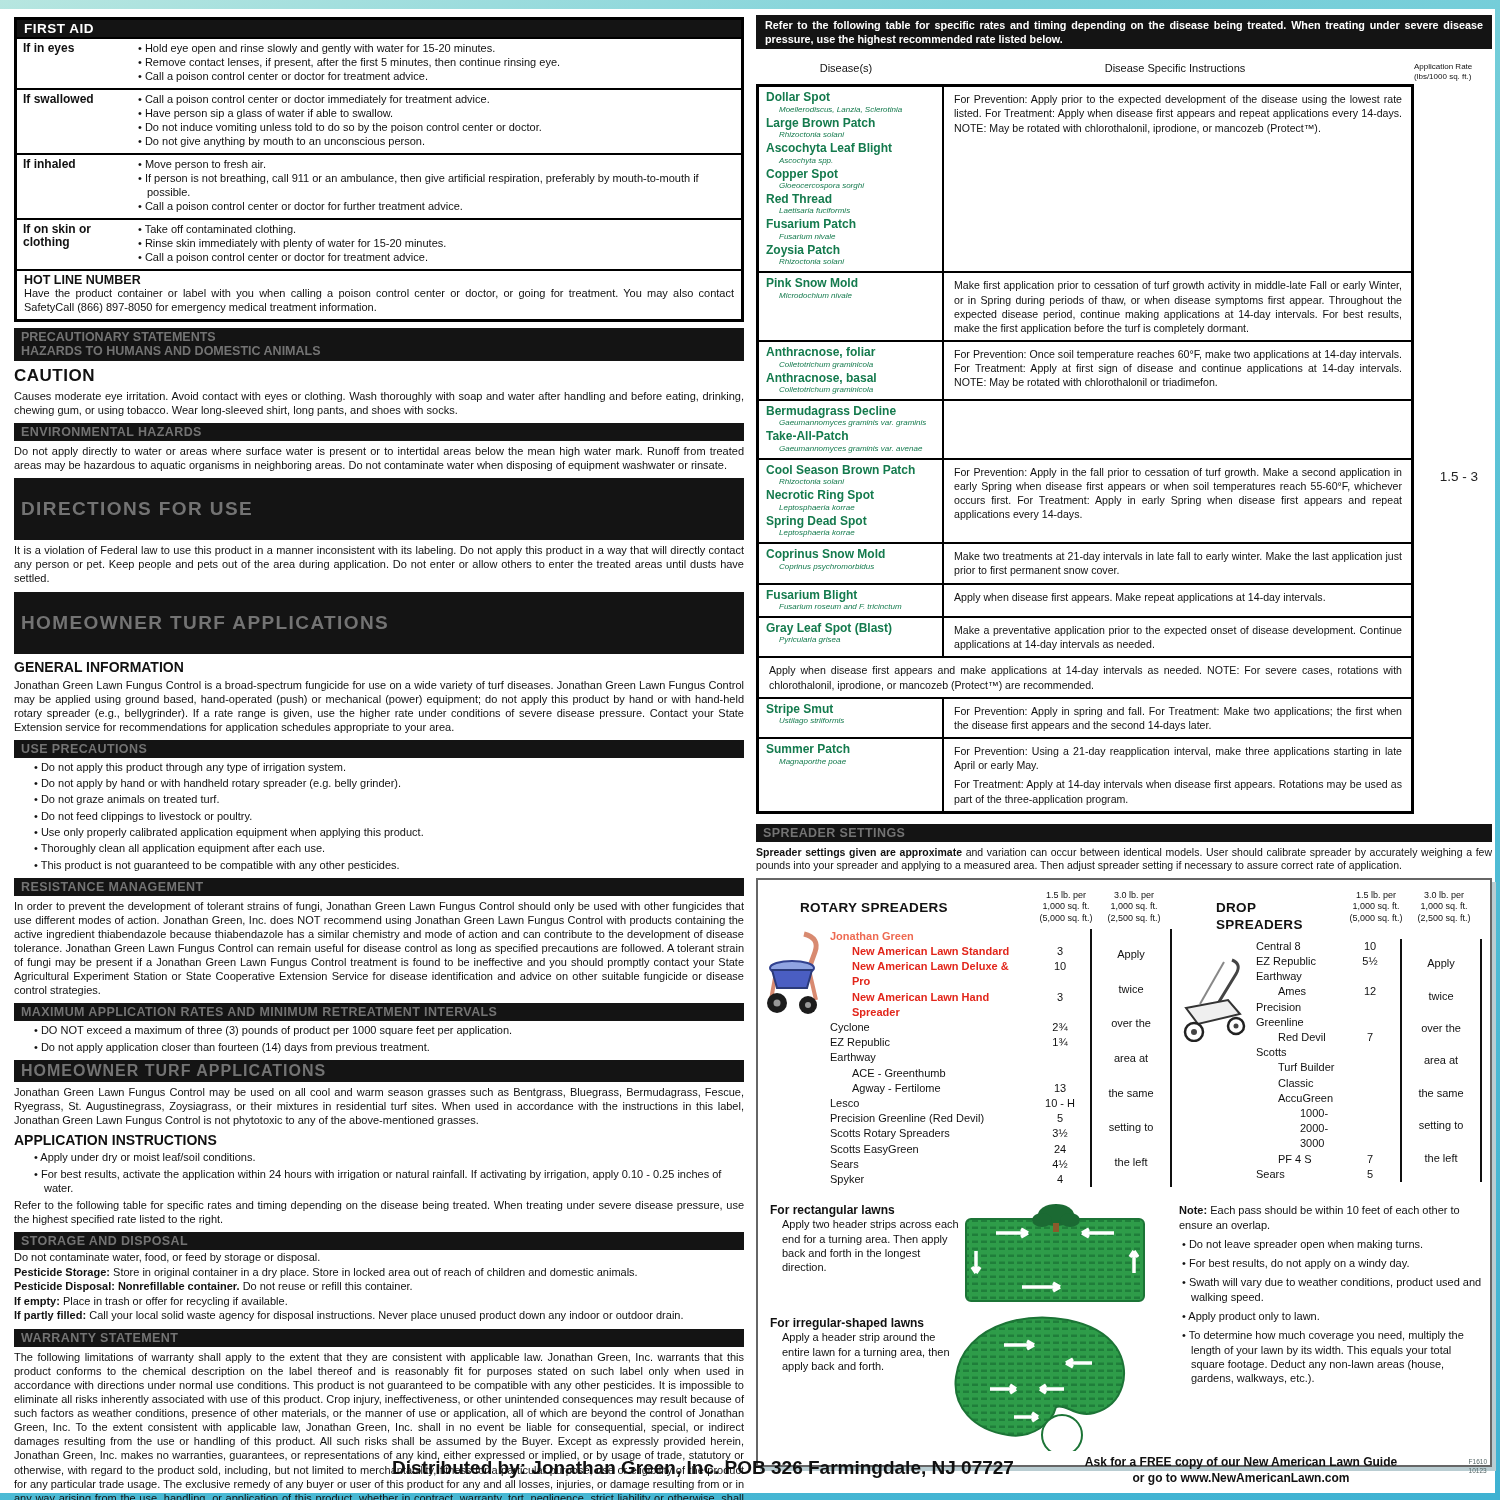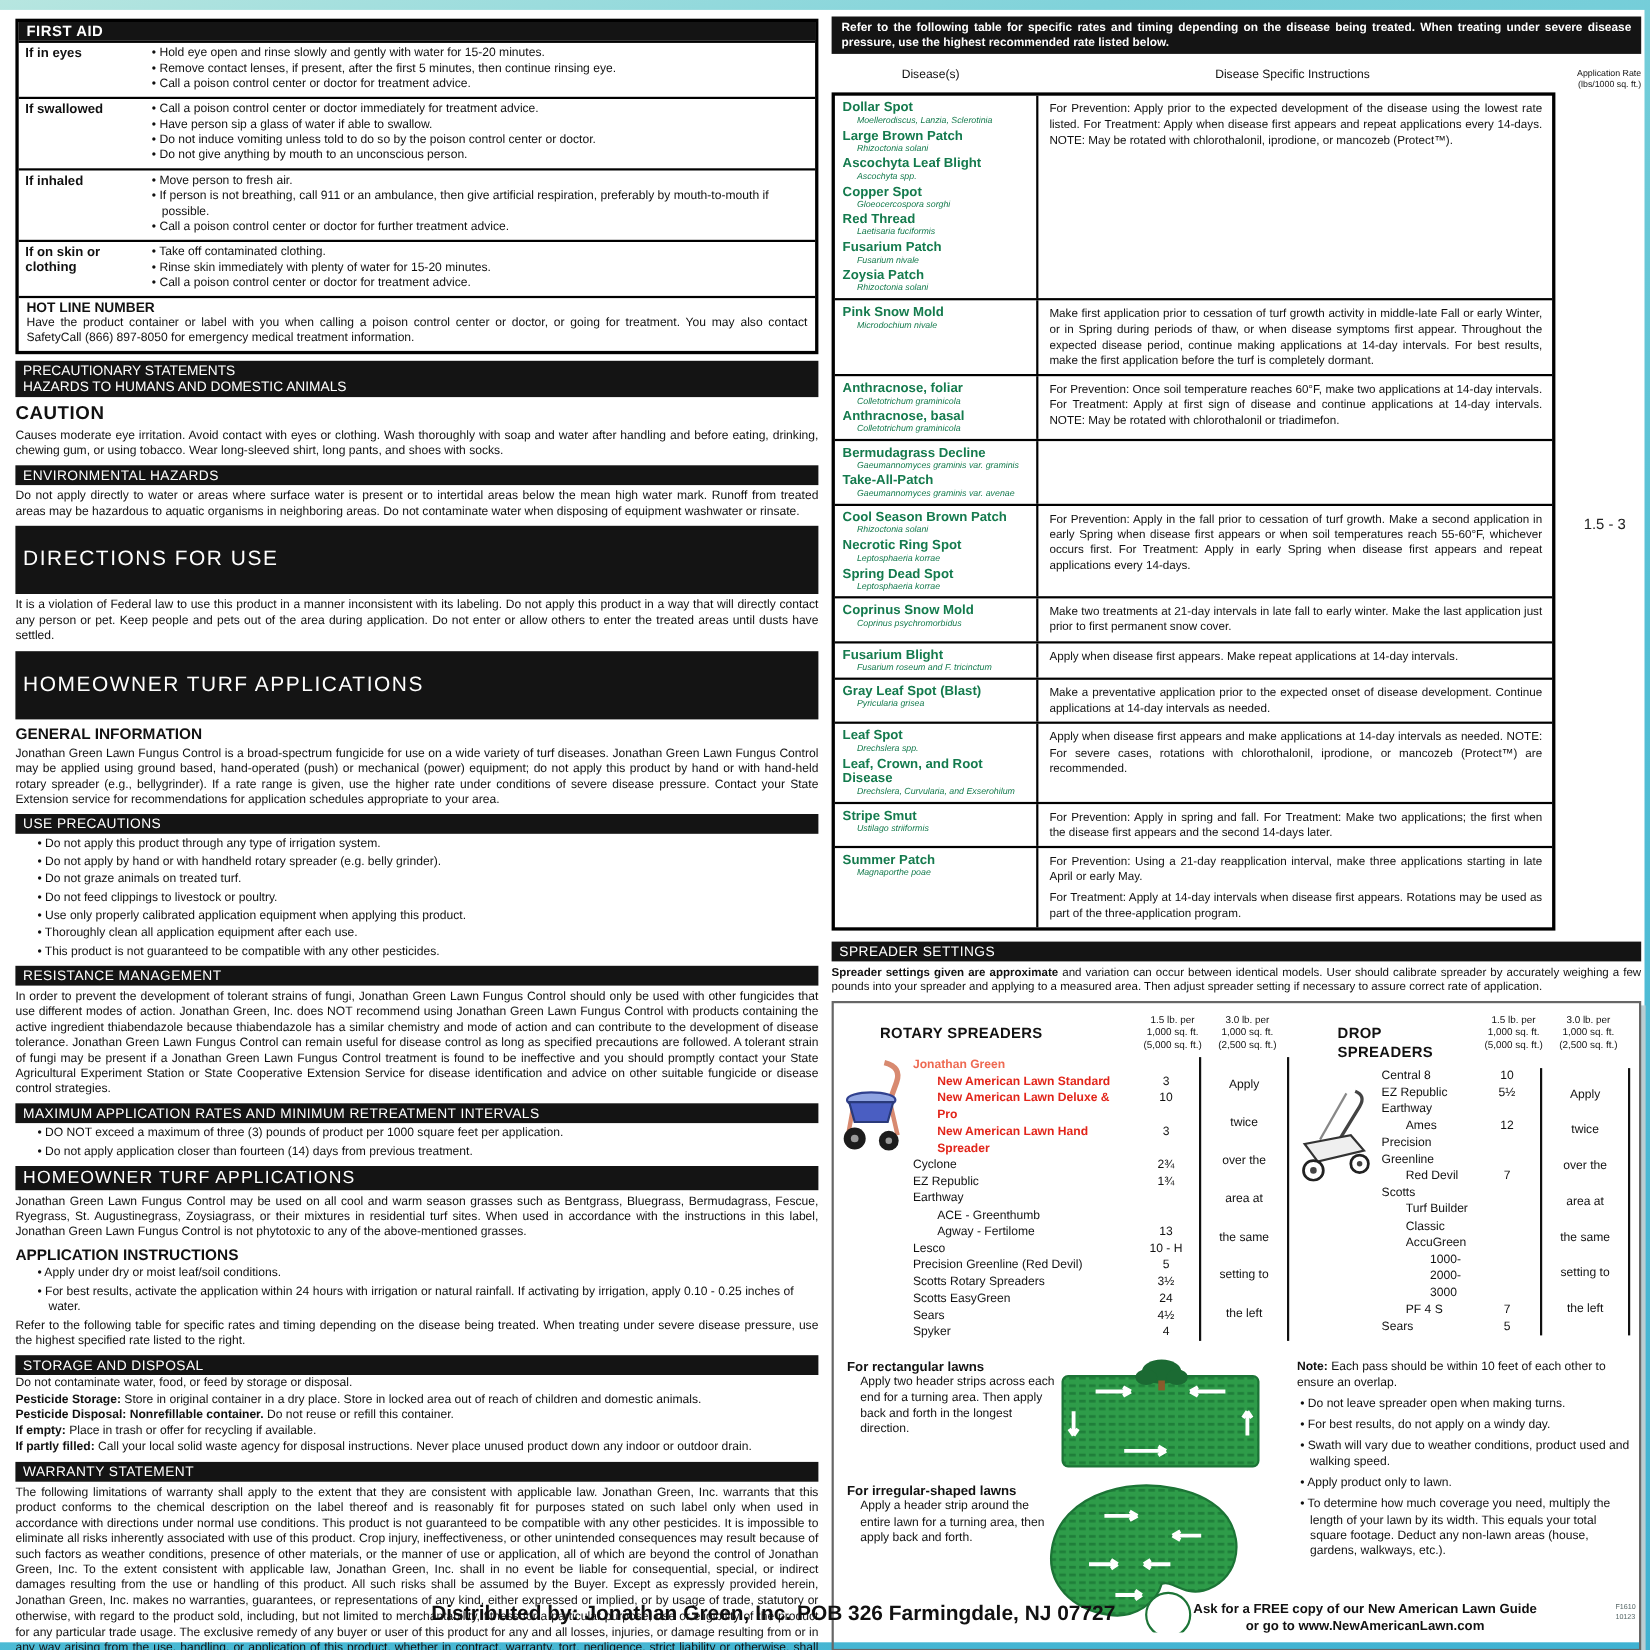--- a/index.html
+++ b/index.html
@@ -4,21 +4,21 @@
 <style>
   html,body{margin:0;padding:0;}
   body{width:1500px;height:1500px;position:relative;overflow:hidden;
        font-family:"Liberation Sans",sans-serif;color:#111;
        background:linear-gradient(160deg,#b7e6e0 0%,#7fd2da 18%,#55c0d6 55%,#3fb2d2 100%);}
   .label{position:absolute;left:0;top:9px;width:1495px;height:1484px;background:#fff;}
   .col-left{position:absolute;left:14px;top:8px;width:730px;}
   .col-right{position:absolute;left:756px;top:6px;width:736px;}
 
   
-  .bar{background:#141414;color:#ffffff;font-weight:normal;padding:2px 7px;margin-top:6px;}
+  .bar{background:#141414;color:#737373;font-weight:bold;padding:2px 7px;margin-top:6px;}
   .bar.small{font-size:12.5px;letter-spacing:.4px;}
   .bar.big{font-size:19px;letter-spacing:1.4px;padding:20px 7px;}
   .bar.big2{font-size:16px;letter-spacing:1px;padding:2px 7px;}
   .bar.two div{font-size:12.5px;line-height:1.18;}
 
   p.body{font-size:11px;line-height:1.28;text-align:justify;margin:3px 0 0 0;}
   .subhead{font-weight:bold;font-size:14px;margin-top:5px;}
   .caution-h{font-size:17px;letter-spacing:.5px;}
   .bullet{font-size:11px;line-height:1.3;padding-left:30px;text-indent:-10px;margin-top:2px;}
   .sline{font-size:11px;line-height:1.32;}
@@ -34,21 +34,21 @@
   .fa-bullet{font-size:11px;line-height:1.27;padding-left:16px;text-indent:-9px;}
   .fa-hot{border-top:2px solid #000;padding:2px 7px 4px;}
   .fa-hot-title{font-weight:bold;font-size:12.5px;}
   .fa-hot-text{font-size:11px;line-height:1.27;text-align:justify;}
 
   
   .rbar{background:#141414;color:#fff;font-size:10.8px;line-height:1.3;padding:3px 9px;font-weight:600;text-align:justify;}
   .dt-header{display:flex;font-size:11px;padding:13px 0 3px 0;}
   .dth-d{width:180px;text-align:center;}
   .dth-i{width:478px;text-align:center;}
-  .dth-r{flex:1;text-align:right;font-size:8px;line-height:1.2;}
+  .dth-r{flex:1;text-align:left;font-size:8px;line-height:1.2;}
   .dt-body{width:658px;border:3px solid #000;box-sizing:border-box;}
   .d-row{display:flex;}
   .d-row + .d-row{border-top:2.5px solid #000;}
   .d-names{width:172px;border-right:2.5px solid #000;padding:2px 4px 4px 7px;flex:none;}
   .d-name{color:#147a4d;font-weight:bold;font-size:12px;line-height:1.12;margin-top:2px;}
   .d-latin{color:#147a4d;font-style:italic;font-size:8px;line-height:1.25;padding-left:13px;}
   .d-instr{flex:1;padding:5px 9px 5px 10px;font-size:10.6px;line-height:1.34;text-align:justify;}
   .d-instr p{margin:0 0 5px 0;}
   .d-instr p:last-child{margin-bottom:0;}
   .rate-value{position:absolute;right:14px;top:454px;font-size:13.5px;color:#222;}
@@ -303,26 +303,20 @@
         <div class="d-row">
           <div class="d-names">
             <div class="d-name">Gray Leaf Spot (Blast)</div>
             <div class="d-latin">Pyricularia grisea</div>
           </div>
           <div class="d-instr">
             <p>Make a preventative application prior to the expected onset of disease development. Continue applications at 14-day intervals as needed.</p>
           </div>
         </div>
         <div class="d-row">
-          <div class="d-names">
-            <div class="d-name">Leaf Spot</div>
-            <div class="d-latin">Drechslera spp.</div>
-            <div class="d-name">Leaf, Crown, and Root Disease</div>
-            <div class="d-latin">Drechslera, Curvularia, and Exserohilum</div>
-          </div>
           <div class="d-instr">
             <p>Apply when disease first appears and make applications at 14-day intervals as needed. NOTE:  For severe cases, rotations with chlorothalonil, iprodione, or mancozeb (Protect™) are recommended.</p>
           </div>
         </div>
         <div class="d-row">
           <div class="d-names">
             <div class="d-name">Stripe Smut</div>
             <div class="d-latin">Ustilago striiformis</div>
           </div>
           <div class="d-instr">

